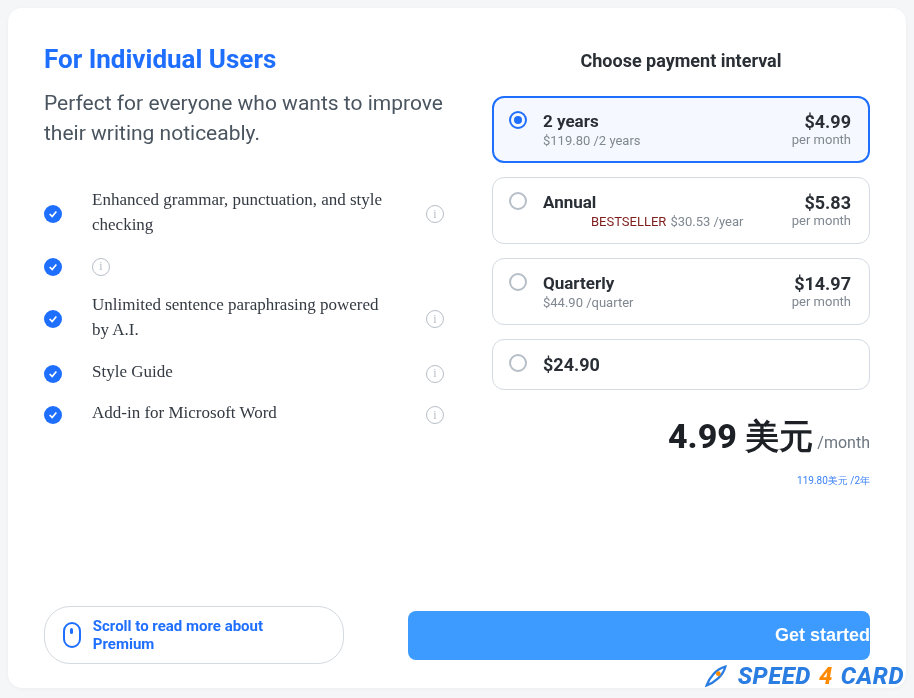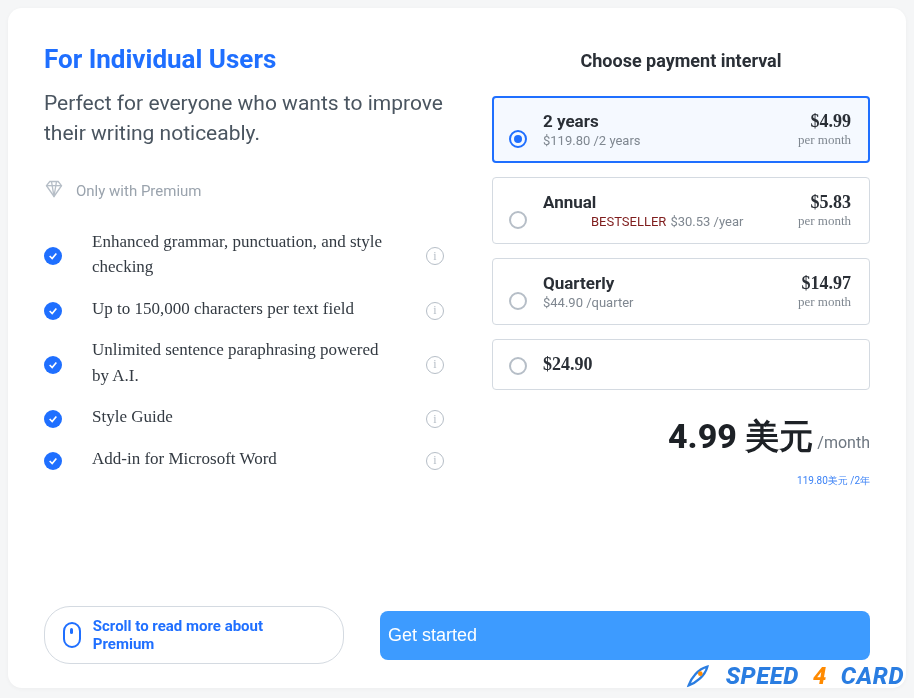--- a/index.html
+++ b/index.html
@@ -93,24 +93,24 @@
     text-align: center;
     font-size: 18px;
     font-weight: 700;
     color: #2a2f36;
     margin-bottom: 25px;
     margin-top: 6px;
   }
   .plans { display: flex; flex-direction: column; gap: 14px; }
   .plan {
     border: 1px solid #d4dae1;
-    border-radius: 4px;
+    border-radius: 12px;
     padding: 14px 18px 14px 16px;
     display: flex;
-    align-items: flex-end;
+    align-items: flex-start;
     gap: 16px;
     cursor: pointer;
   }
   .plan.selected {
     border: 2px solid #1f6fff;
     background: #f5f9ff;
     padding: 13px 17px 13px 15px;
   }
   .radio {
     width: 18px; height: 18px;
@@ -138,21 +138,21 @@
     font-size: 13px;
     color: #7f8790;
     margin-top: 2px;
   }
   .plan-sub .best {
     color: #7f1d1d;
     font-weight: 400;
     margin-right: 4px;
     margin-left: 48px;
   }
-  .plan-price { text-align: right; font-family: Liberation Serif, serif; }
+  .plan-price { text-align: right; }
   .plan-price .amt {
     font-weight: 700;
     font-size: 18px;
     color: #2a2f36;
   }
   .plan-price .per {
     font-size: 13px;
     color: #7f8790;
   }
   .summary {
@@ -170,21 +170,21 @@
     color: #6e7781;
     margin-left: 4px;
   }
   .summary .sub2 {
     font-size: 10px;
     color: #3b82f6;
     margin-top: 14px;
   }
   .bottom {
     display: flex;
-    gap: 36px;
+    gap: 64px;
     padding: 14px 0 24px 0;
     align-items: center;
   }
   .scroll-pill {
     flex: 0 0 300px;
     border: 1px solid #d4dae1;
     border-radius: 26px;
     padding: 10px 18px;
     display: flex;
     align-items: center;
@@ -205,85 +205,73 @@
     content: "";
     width: 3px; height: 6px;
     background: #1f6fff;
     border-radius: 2px;
   }
   .cta {
     flex: 1 1 auto;
     background: #3d9bff;
     color: #fff;
     font-size: 18px;
-    font-weight: 400;
+    font-weight: 700;
     border: none;
     border-radius: 8px;
-    padding: 14px 8px;
+    padding: 14px 0;
     cursor: pointer;
-    text-align: left;
+    text-align: right;
   }
   .watermark {
     position: absolute;
     right: 2px;
     bottom: -2px;
     font-weight: 800;
     font-style: italic;
     font-size: 24px;
     letter-spacing: 0.5px;
     pointer-events: none;
     display: flex;
     align-items: center;
-    gap: 14px;
+    gap: 8px;
   }
   .watermark .sp1 { color: #2a7de1; }
   .watermark .sp4 { color: #ff8a00; }
   .watermark .spc { color: #2a7de1; }
   .watermark svg { width: 28px; height: 28px; }
 </style>
 </head>
 <body>
 
 <div class="card">
 
   <div class="top">
 
     <div class="left">
       <h1 class="title">For Individual Users</h1>
       <p class="subtitle">Perfect for everyone who wants to improve their writing noticeably.</p>
 
-      <div class="premium-hdr">
-        <span>
-          <svg width="20" height="20" viewBox="0 0 24 24" fill="none" stroke="#b6bec7" stroke-width="1.6">
-            <path d="M3 8 L7 3 H17 L21 8 L12 21 Z"></path>
-            <path d="M3 8 H21"></path>
-              <path d="M9 3 L12 21"></path>
-              <path d="M15 3 L12 21"></path>
-          </svg>
-        </span>
-        <span>Only with Premium</span>
-      </div>
 
       <ul class="features">
         <li class="feature">
           <span class="chk">
               <svg viewBox="0 0 12 12">
                 <path d="M2 6 L5 9 L10 3" stroke="#fff" stroke-width="2" fill="none"></path>
               </svg>
             </span>
           <span class="feat-text">Enhanced grammar, punctuation, and style checking</span>
           <span class="info-ic">i</span>
         </li>
         <li class="feature">
           <span class="chk">
               <svg viewBox="0 0 12 12">
                 <path d="M2 6 L5 9 L10 3" stroke="#fff" stroke-width="2" fill="none"></path>
               </svg>
             </span>
-          <span class="feat-text">Up to 150,000 characters per text field</span>
           <span class="info-ic">i</span>
         </li>
         <li class="feature">
           <span class="chk">
               <svg viewBox="0 0 12 12">
                 <path d="M2 6 L5 9 L10 3" stroke="#fff" stroke-width="2" fill="none"></path>
               </svg>
             </span>
           <span class="feat-text">Unlimited sentence paraphrasing powered by A.I.</span>
           <span class="info-ic">i</span>

